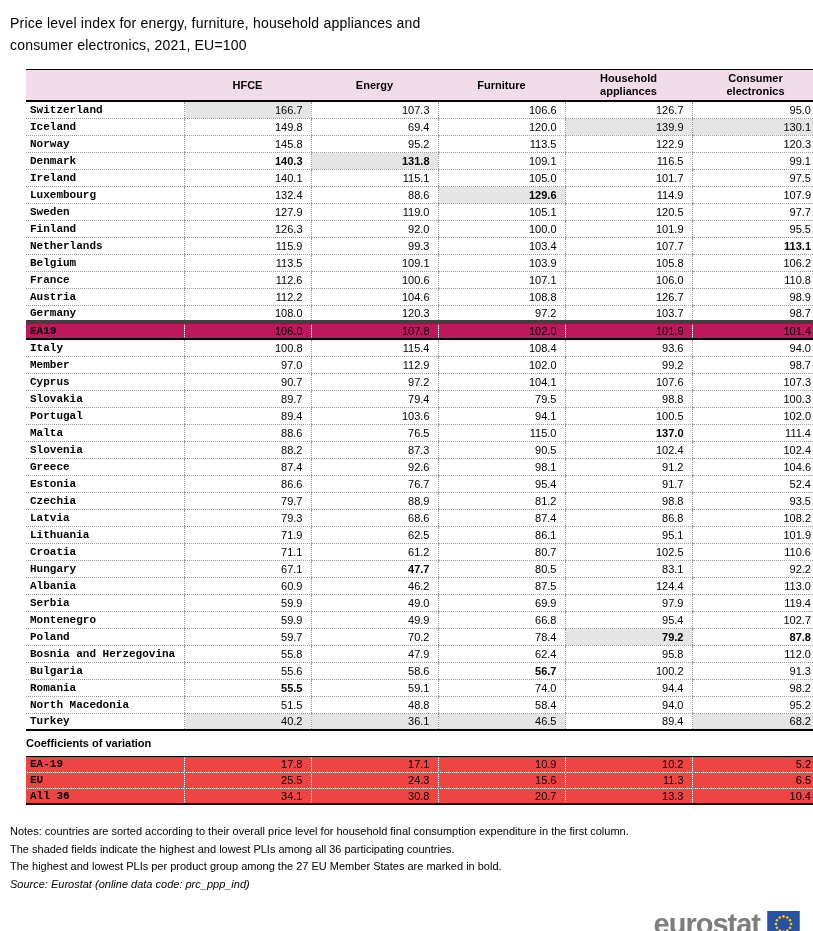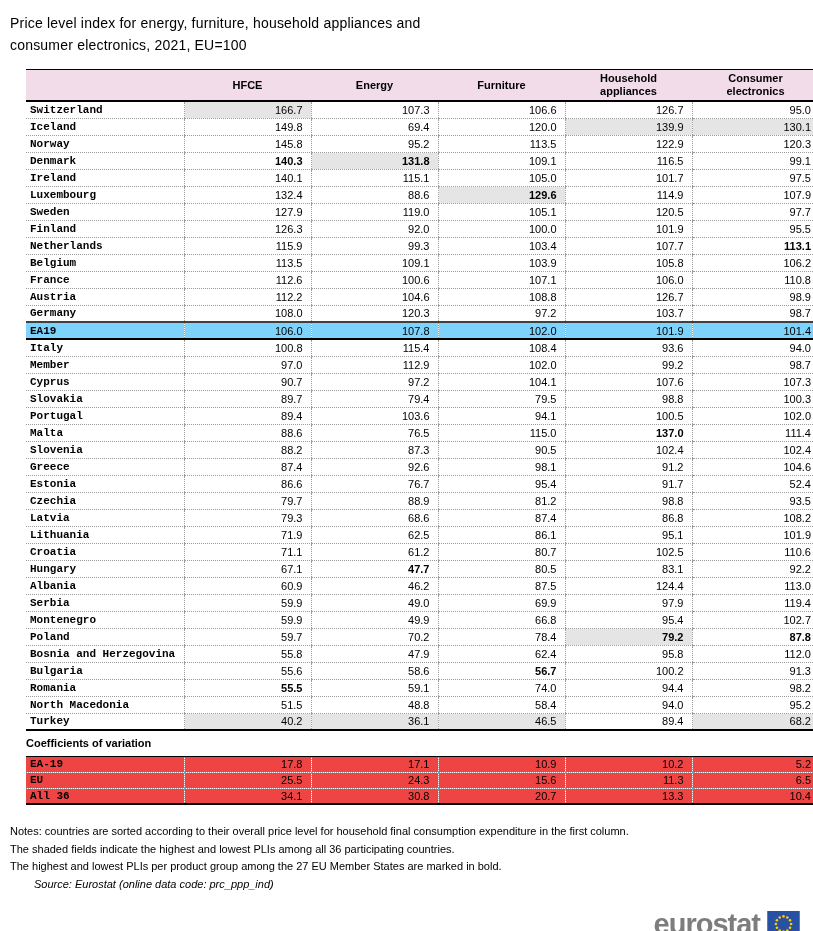--- a/index.html
+++ b/index.html
@@ -29,31 +29,31 @@
 
   tbody td {
     font-size: 11px; height: 17px; padding: 0;
     border-bottom: 1px dotted #9b9b9b; white-space: nowrap; overflow: hidden;
   }
   td.country { font-weight: bold; text-align: left; padding-left: 4px; font-family: Liberation Mono, monospace; }
   td.val { text-align: right; padding-right: 8px; border-left: 1px dotted #9b9b9b; }
   td.hl { background: #e5e5e5; }
   td.b { font-weight: bold; }
 
-  tr.agg td { background: #7dd3fc; border-top: 2px solid #404040; border-bottom: 2px solid #000; }
+  tr.agg td { background: #be185d; border-top: 4px solid #404040; border-bottom: 2px solid #000; }
 
   tr.cov-header td {
     border-top: 2px solid #000; border-bottom: 1px solid #000;
     font-weight: bold; text-align: left; height: 26px; background: #fff;
   }
   tr.cov td { background: #ef4444; height: 16px; }
   tr.cov-last td { border-bottom: 2px solid #000; }
 
   .notes { margin-top: 18px; font-size: 11px; line-height: 17.5px; }
-  .notes .source { font-style: italic; margin-left: 24px; }
+  .notes .source { font-style: italic; }
 
   .logo-row {
     display: flex; justify-content: flex-end; align-items: center;
     margin-top: 16px; padding-right: 3px; gap: 7px;
   }
   .logo-text {
     font-size: 29px; font-weight: bold; color: #7d7d7d; letter-spacing: -1px; line-height: 30px;
   }
   .flag { display: block; }
 </style>

